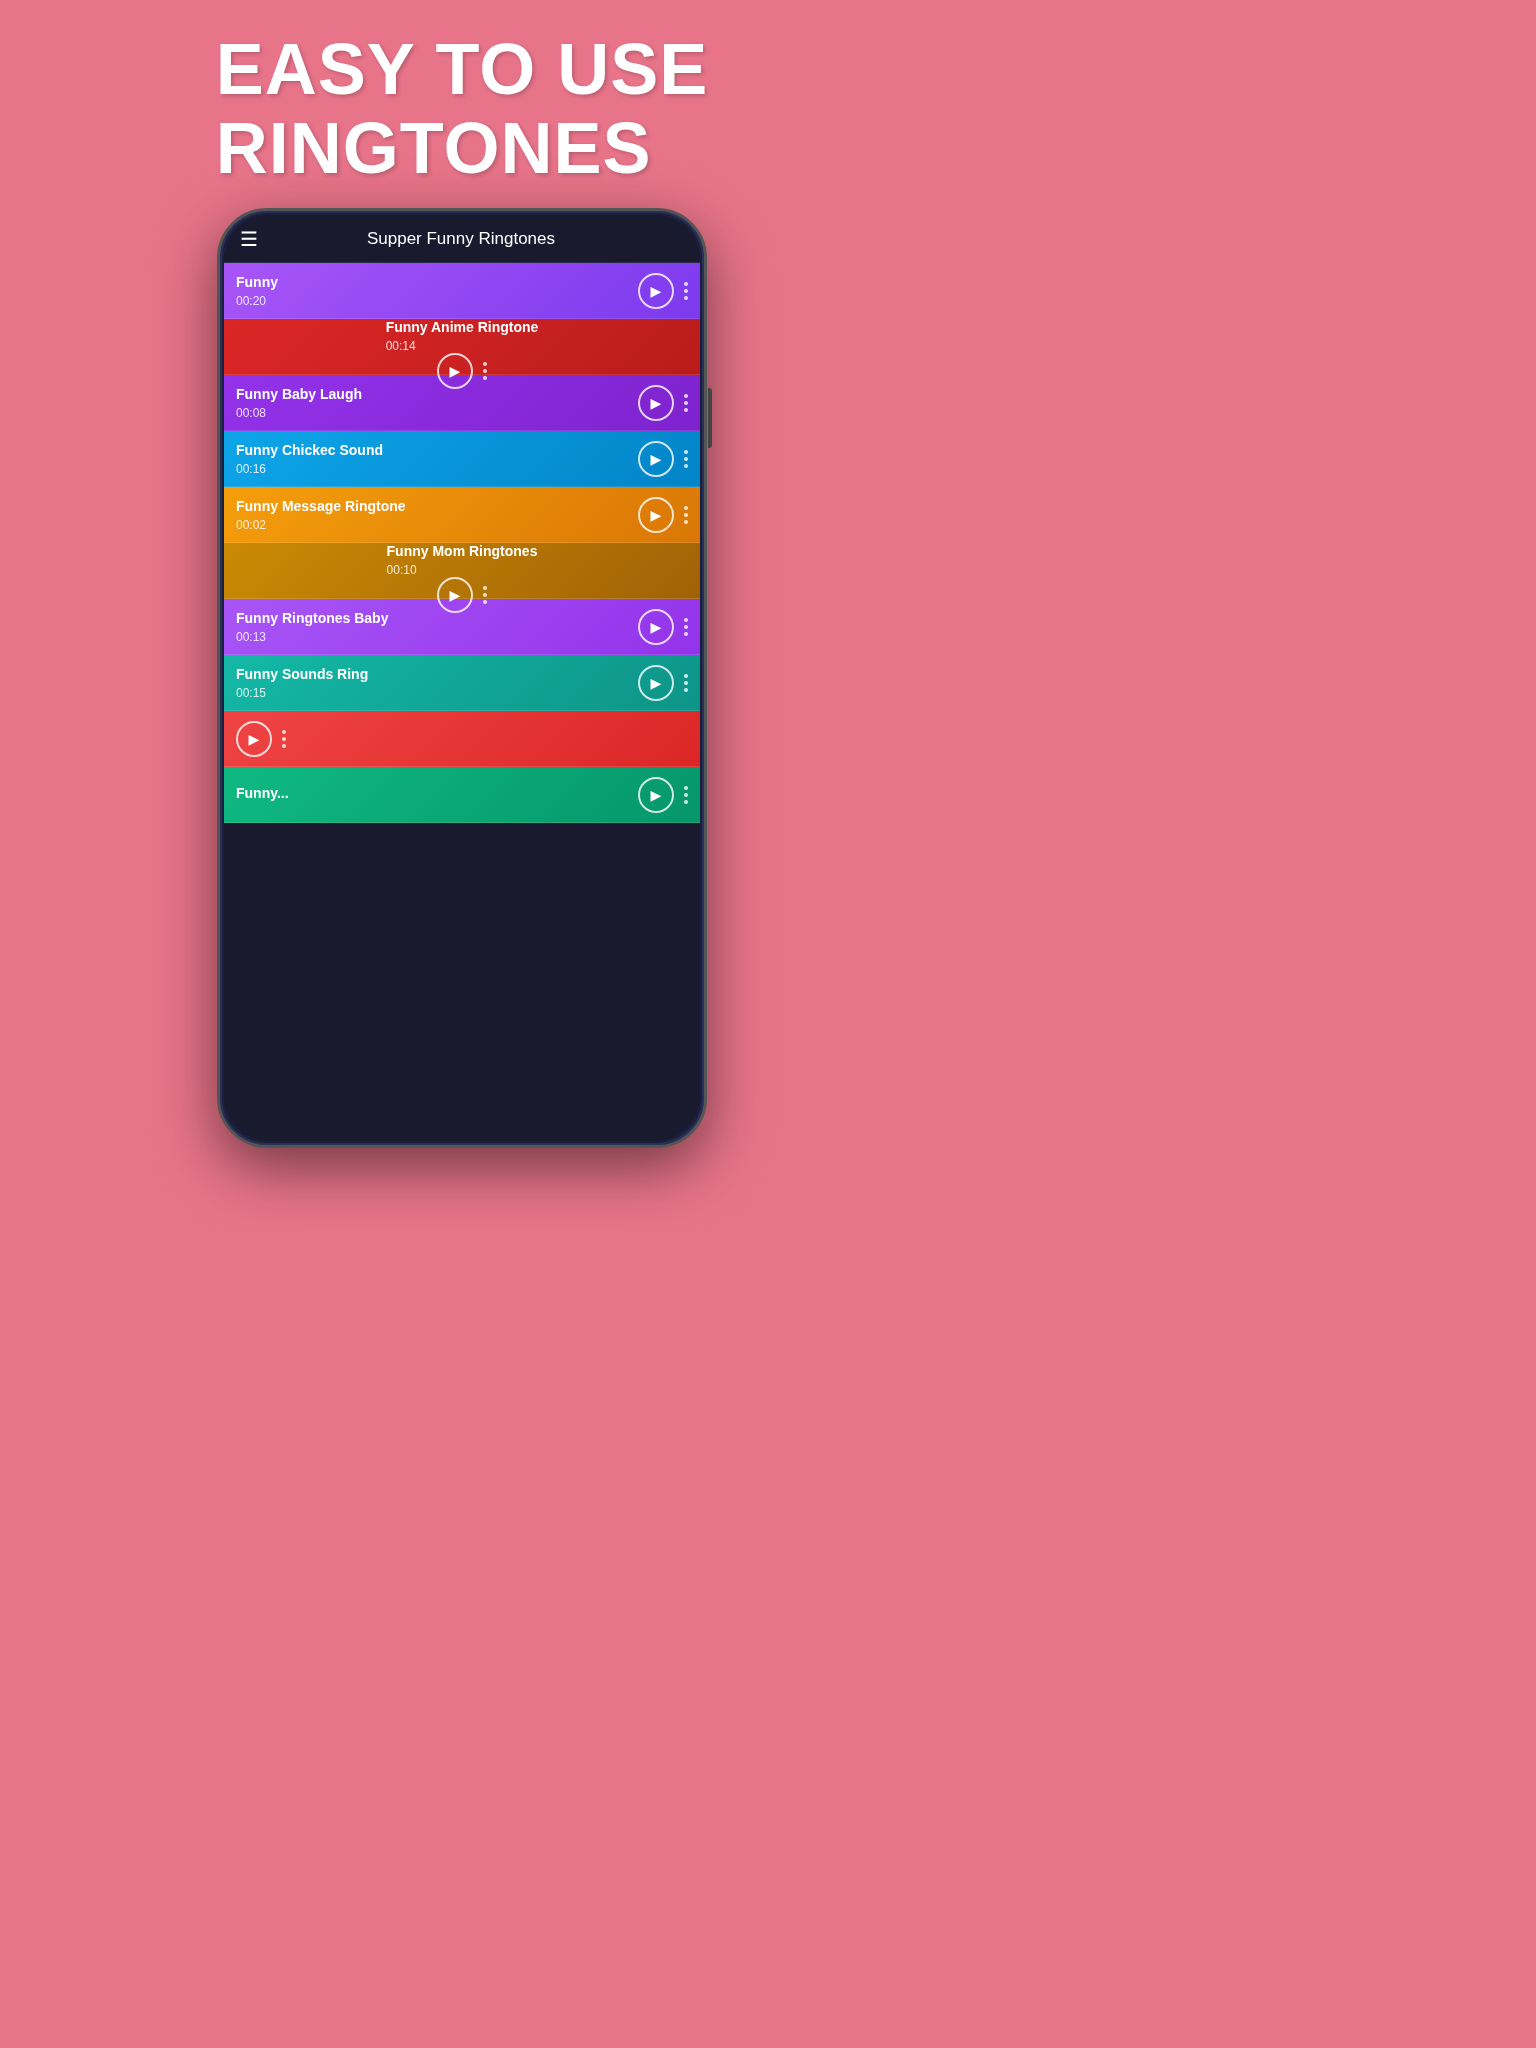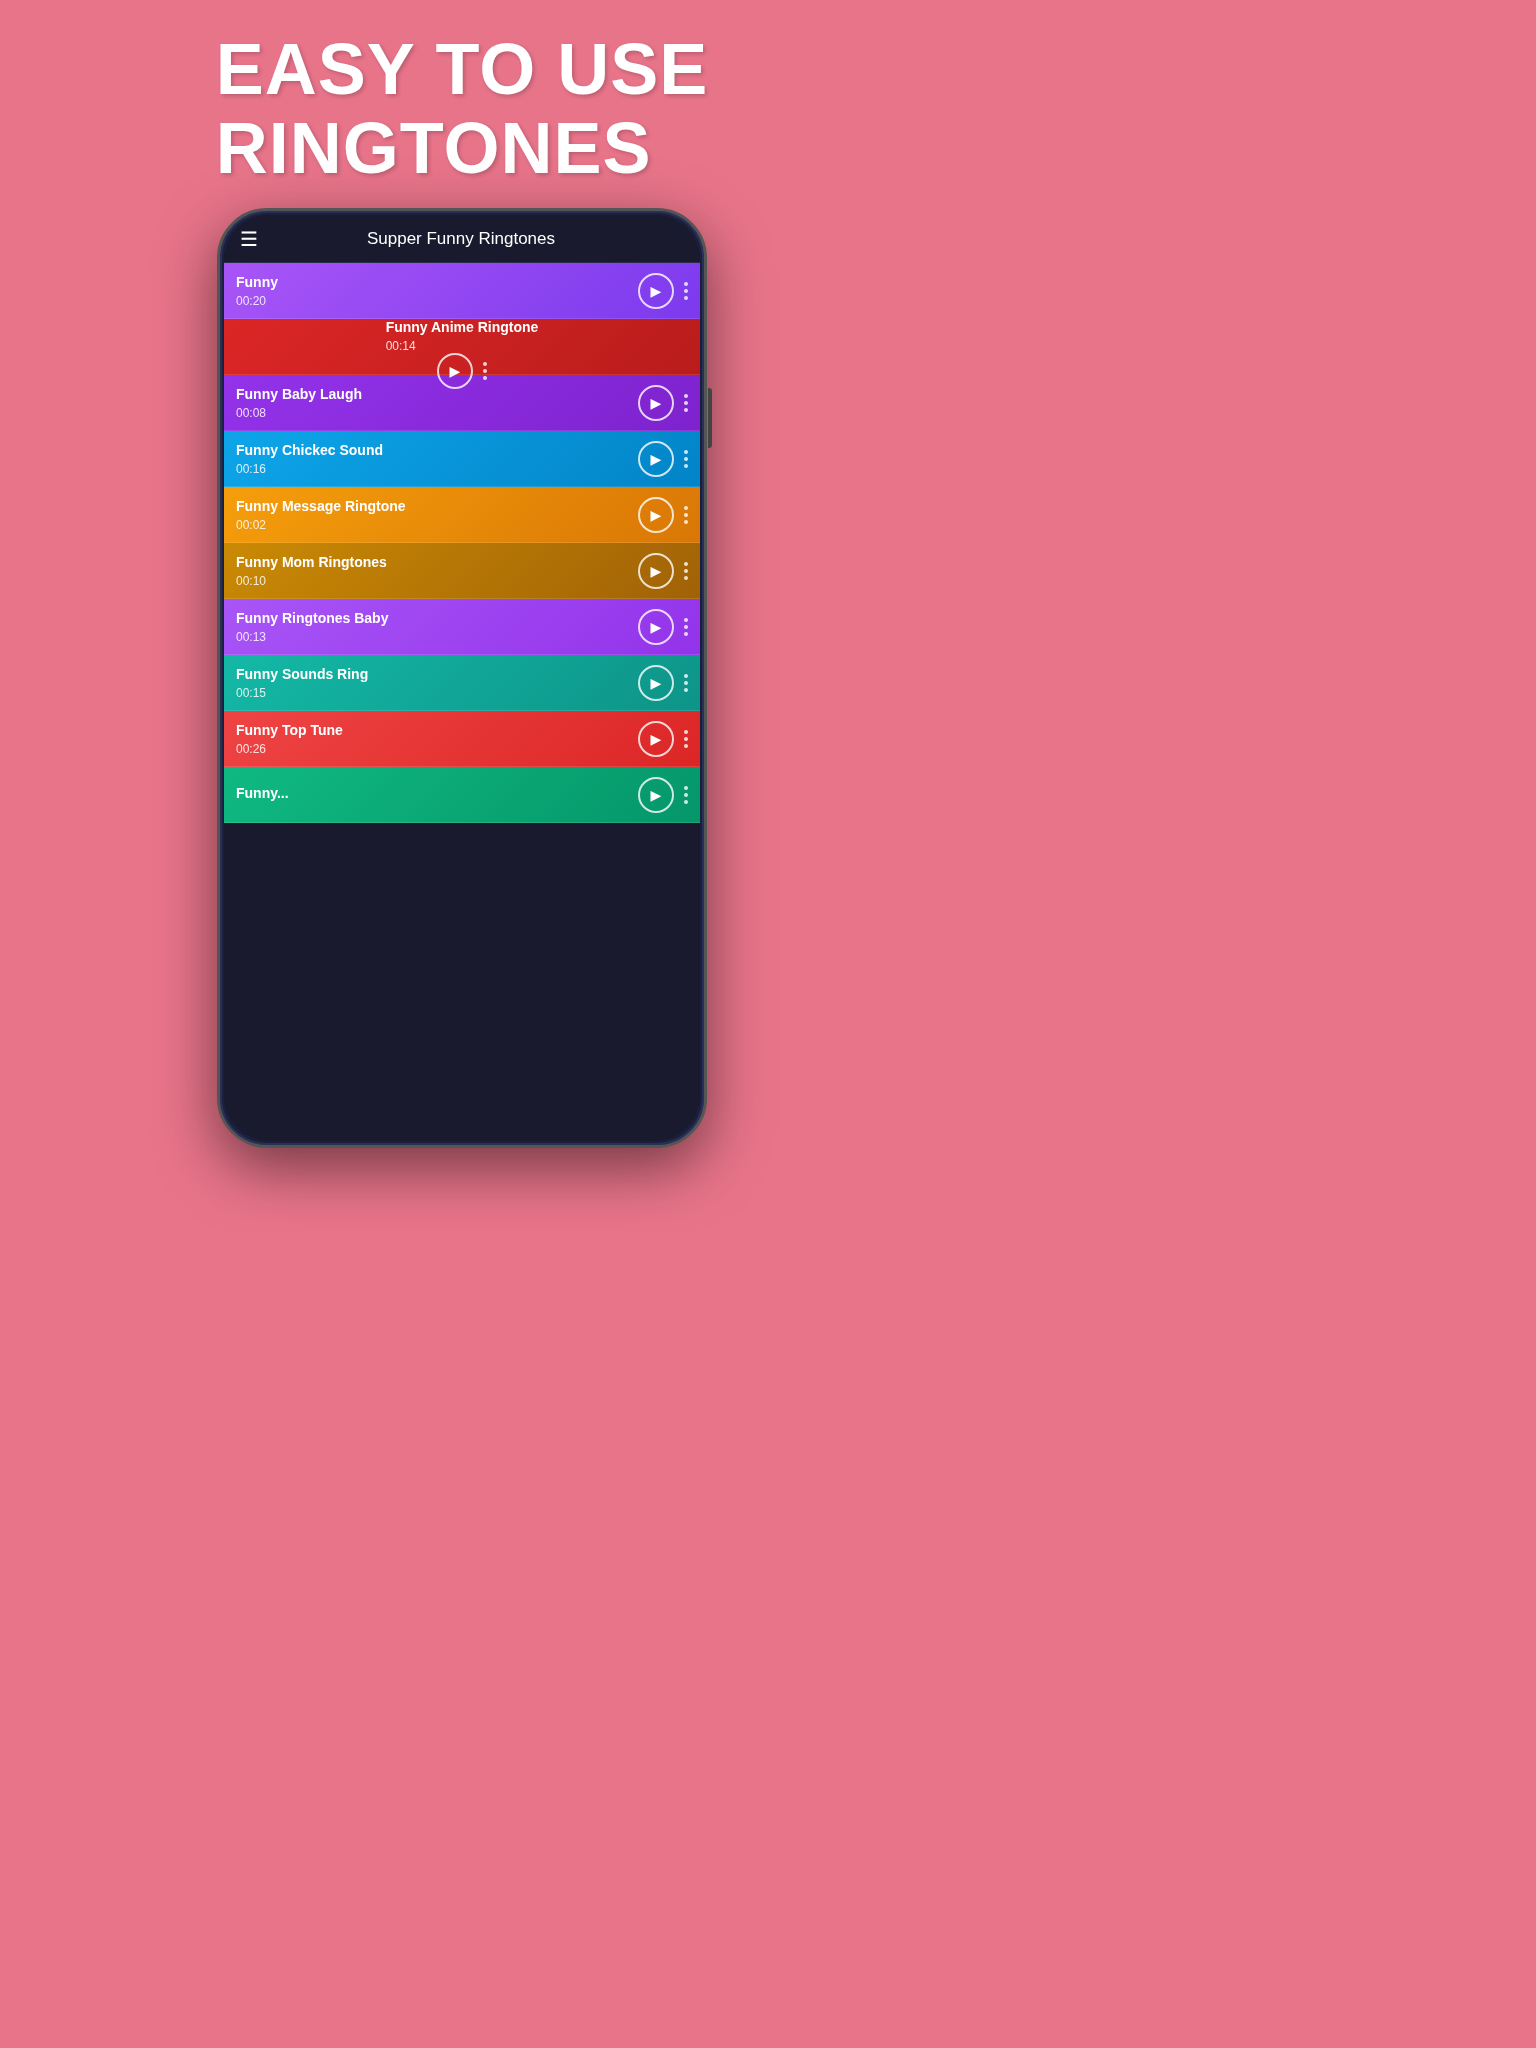--- a/index.html
+++ b/index.html
@@ -158,21 +158,21 @@
       border-radius: 50%;
       background: rgba(255,255,255,0.8);
     }
 
     
     .item-1 { background: linear-gradient(135deg, #a855f7, #7c3aed); }
     .item-2 { background: linear-gradient(135deg, #dc2626, #b91c1c); flex-direction: column; }
     .item-3 { background: linear-gradient(135deg, #9333ea, #7e22ce); }
     .item-4 { background: linear-gradient(135deg, #0ea5e9, #0284c7); }
     .item-5 { background: linear-gradient(135deg, #f59e0b, #d97706); }
-    .item-6 { background: linear-gradient(135deg, #ca8a04, #a16207); }
+    .item-6 { background: linear-gradient(135deg, #ca8a04, #a16207); flex-direction: column; }
     .item-7 { background: linear-gradient(135deg, #a855f7, #9333ea); }
     .item-8 { background: linear-gradient(135deg, #14b8a6, #0d9488); }
     .item-9 { background: linear-gradient(135deg, #ef4444, #dc2626); }
     .item-10 { background: linear-gradient(135deg, #10b981, #059669); }
 
     .phone-content {
       height: 100%;
       display: flex;
       flex-direction: column;
     }
@@ -314,24 +314,20 @@
     <div class="ringtone-controls">
       <div class="play-btn">▶</div>
       <div class="more-btn">
         <div class="more-dot"></div>
         <div class="more-dot"></div>
         <div class="more-dot"></div>
       </div>
     </div>
   </div>
             <div class="ringtone-item item-9">
-    <div class="ringtone-info">
-      <div class="ringtone-name">Funny Top Tune</div>
-      <div class="ringtone-duration">00:26</div>
-    </div>
     <div class="ringtone-controls">
       <div class="play-btn">▶</div>
       <div class="more-btn">
         <div class="more-dot"></div>
         <div class="more-dot"></div>
         <div class="more-dot"></div>
       </div>
     </div>
   </div>
             <div class="ringtone-item item-10">

